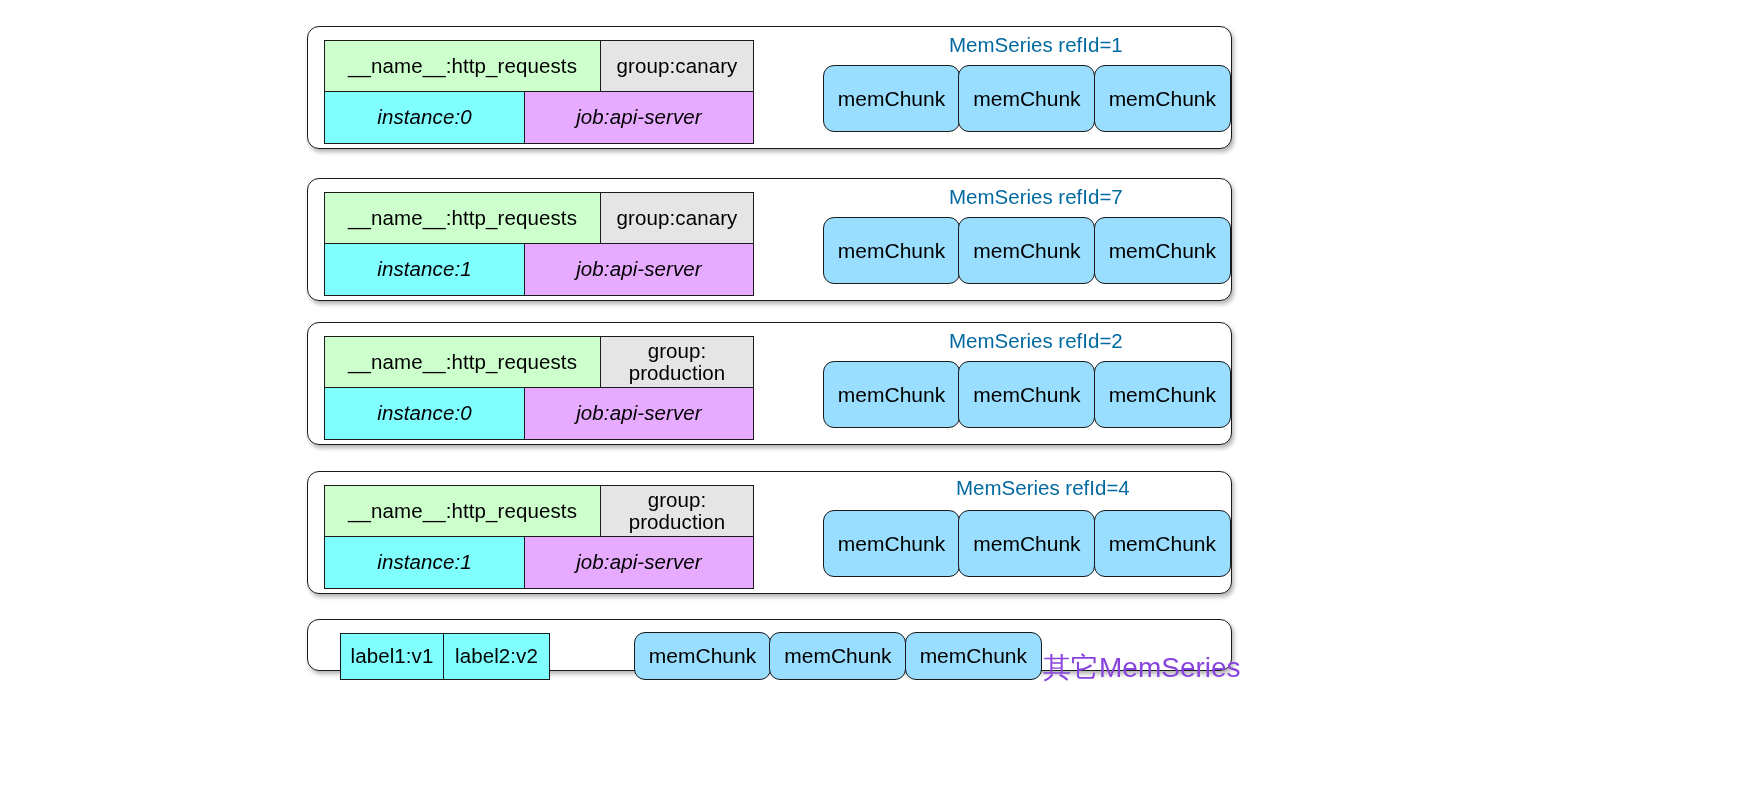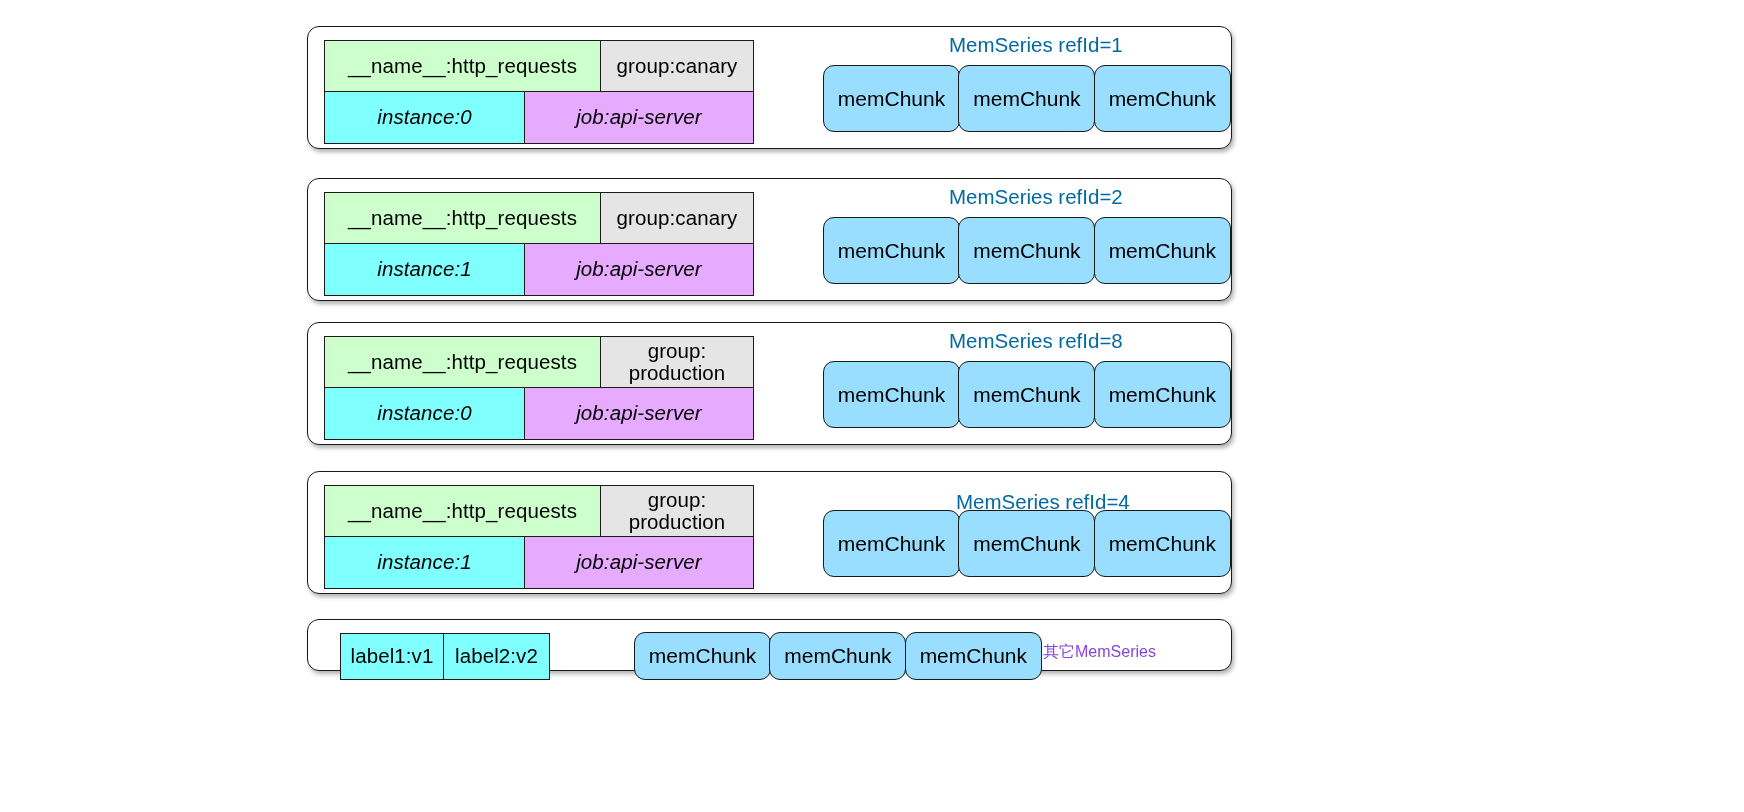--- a/index.html
+++ b/index.html
@@ -90,23 +90,24 @@
   .series-caption {
     position: absolute;
     font-size: 20.5px;
     white-space: nowrap;
     color: #0369a1;
   }
 
   
   .other-note {
     position: absolute;
-    font-size: 16px;
+    font-size: 28px;
     color: #8844dd;
     white-space: nowrap;
+    margin-top: 7px;
   }
 </style>
 </head>
 <body>
 
 <div id="canvas">
 
   <div class="series-box" style="top:26px; height:123px;">
     <div class="label-block">
       <div class="label-row">
@@ -130,61 +131,61 @@
     <div class="label-block">
       <div class="label-row">
         <div class="label-cell c-green" style="width:277px; height:52px;">__name__:http_requests</div>
         <div class="label-cell c-blue" style="width:153px; height:52px;">group:canary</div>
       </div>
       <div class="label-row">
         <div class="label-cell c-cyan" style="width:201px; height:52px;">instance:1</div>
         <div class="label-cell c-violet" style="width:229px; height:52px;">job:api-server</div>
       </div>
     </div>
-    <div class="series-caption" style="top:6px; left:641px;">MemSeries refId=2</div>
+    <div class="series-caption" style="top:6px; left:641px;">MemSeries refId=7</div>
     <div class="chunk-strip" style="top:38px; left:491px;">
       <div class="memchunk" style="width:137px; height:67px;">memChunk</div>
       <div class="memchunk" style="width:137px; height:67px;">memChunk</div>
       <div class="memchunk" style="width:137px; height:67px;">memChunk</div>
     </div>
   </div>
 
   <div class="series-box" style="top:322px; height:123px;">
     <div class="label-block">
       <div class="label-row">
         <div class="label-cell c-green" style="width:277px; height:52px;">__name__:http_requests</div>
         <div class="label-cell c-blue" style="width:153px; height:52px; white-space:pre-line;">group:
 production</div>
       </div>
       <div class="label-row">
         <div class="label-cell c-cyan" style="width:201px; height:52px;">instance:0</div>
         <div class="label-cell c-violet" style="width:229px; height:52px;">job:api-server</div>
       </div>
     </div>
-    <div class="series-caption" style="top:6px; left:641px;">MemSeries refId=8</div>
+    <div class="series-caption" style="top:6px; left:641px;">MemSeries refId=2</div>
     <div class="chunk-strip" style="top:38px; left:491px;">
       <div class="memchunk" style="width:137px; height:67px;">memChunk</div>
       <div class="memchunk" style="width:137px; height:67px;">memChunk</div>
       <div class="memchunk" style="width:137px; height:67px;">memChunk</div>
     </div>
   </div>
 
   <div class="series-box" style="top:471px; height:123px;">
     <div class="label-block">
       <div class="label-row">
         <div class="label-cell c-green" style="width:277px; height:52px;">__name__:http_requests</div>
         <div class="label-cell c-blue" style="width:153px; height:52px; white-space:pre-line;">group:
 production</div>
       </div>
       <div class="label-row">
         <div class="label-cell c-cyan" style="width:201px; height:52px;">instance:1</div>
         <div class="label-cell c-violet" style="width:229px; height:52px;">job:api-server</div>
       </div>
     </div>
-    <div class="series-caption" style="top:18px; left:648px;text-align:right;">MemSeries refId=4</div>
+    <div class="series-caption" style="top:4px; left:648px;text-align:right;">MemSeries refId=4</div>
     <div class="chunk-strip" style="top:38px; left:491px;">
       <div class="memchunk" style="width:137px; height:67px;">memChunk</div>
       <div class="memchunk" style="width:137px; height:67px;">memChunk</div>
       <div class="memchunk" style="width:137px; height:67px;">memChunk</div>
     </div>
   </div>
 
   <div class="series-box" style="top:619px; height:52px;">
     <div class="label-block" style="top:13px; left:32px;">
       <div class="label-row">

